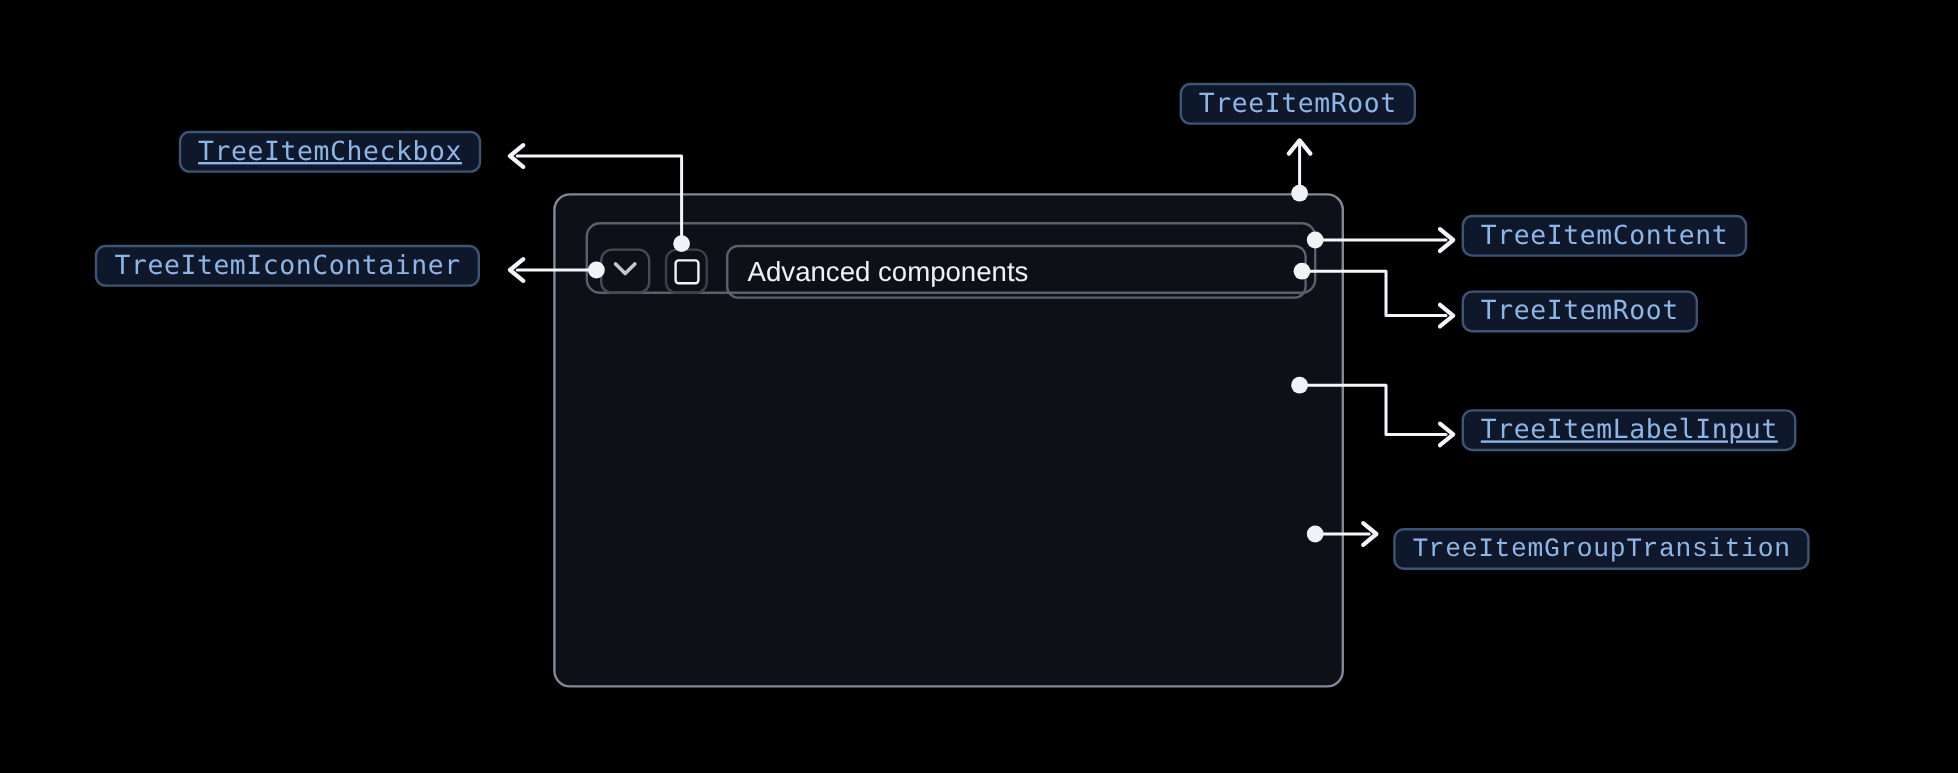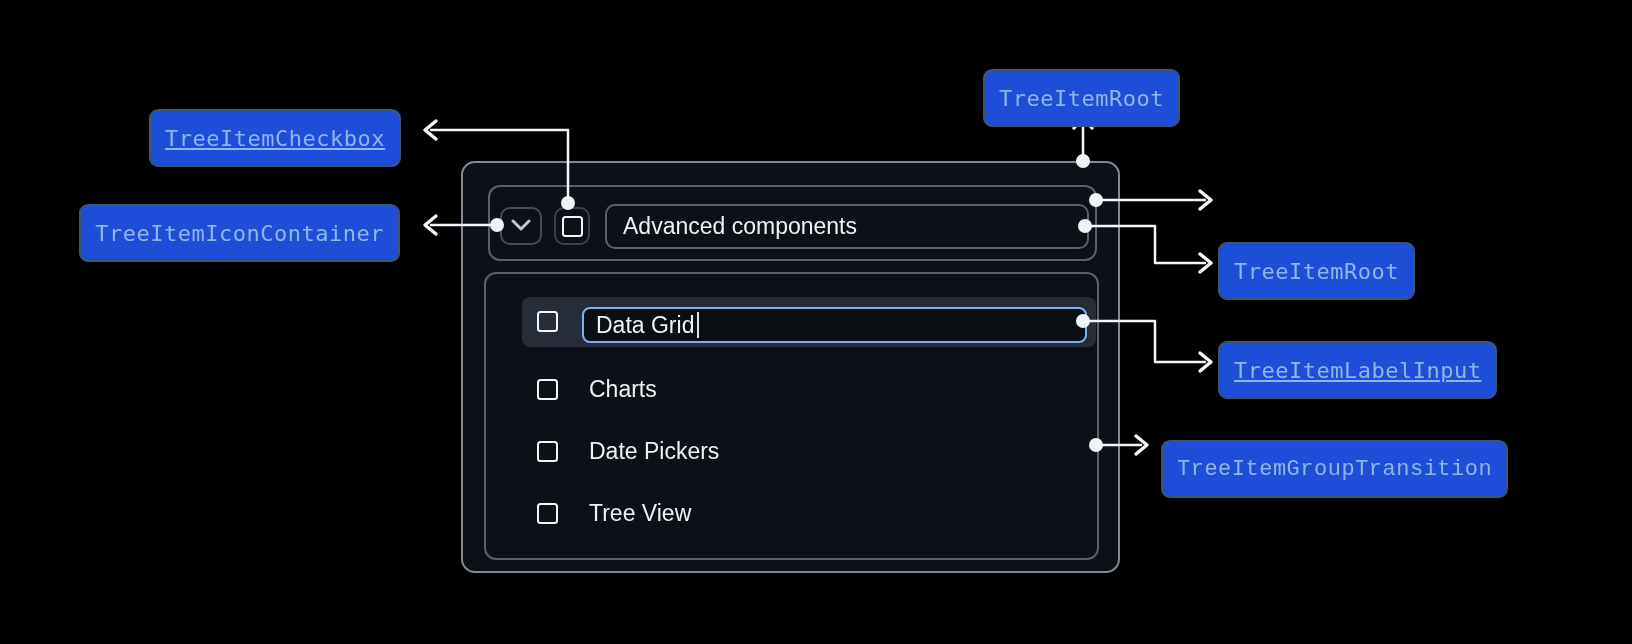--- a/index.html
+++ b/index.html
@@ -13,21 +13,21 @@
   
   .card{
     position:absolute; left:461px; top:161px; width:659px; height:412px;
     box-sizing:border-box;
     background:#0d1117;
     border:2px solid #828996;
     border-radius:14px;
     z-index:1;
   }
   .content-box{
-    position:absolute; left:25px; top:22px; width:609px; height:76px;
+    position:absolute; left:25px; top:22px; width:609px; height:60px;
     box-sizing:border-box;
     border:2px solid #5a616b;
     border-radius:12px;
   }
   .icon-container{
     position:absolute; left:10px; top:20px; width:42px; height:38px;
     box-sizing:border-box;
     border:2px solid #454c56;
     border-radius:10px;
     display:flex; align-items:center; justify-content:center;
@@ -90,25 +90,25 @@
     display:flex; align-items:center;
     cursor:pointer;
   }
   .row .row-label{
     margin-left:31px;
     font-size:23px; color:#eef1f5;
     white-space:nowrap;
   }
   
   .badge{
-    position:absolute; height:58px;
+    position:absolute; height:35px;
     box-sizing:border-box;
     display:flex; align-items:center;
     padding:0 14px;
-    background:#1d4ed8;
+    background:#0f172a;
     border:2px solid #3d5472;
     border-radius:9px;
     font-family:"DejaVu Sans Mono", monospace;
     font-size:22px; letter-spacing:0.5px;
     color:#8db6e7;
     white-space:nowrap;
     z-index:6;
   }
   
   #connectors{
@@ -136,44 +136,20 @@
         </span>
       </div>
       <div class="checkbox-container">
         <span class="checkbox-square"></span>
       </div>
       <div class="label-box">
         <span>Advanced components</span>
       </div>
     </div>
 
-    <div class="group-box">
-
-      <div class="row-editing">
-        <span class="checkbox-square"></span>
-        <div class="label-input">
-          <span>Data Grid</span>
-          <span class="caret"></span>
-        </div>
-      </div>
-
-      <div class="row" style="top:90px">
-        <span class="checkbox-square"></span>
-        <span class="row-label">Charts</span>
-      </div>
-      <div class="row" style="top:152px">
-        <span class="checkbox-square"></span>
-        <span class="row-label">Date Pickers</span>
-      </div>
-      <div class="row" style="top:214px">
-        <span class="checkbox-square"></span>
-        <span class="row-label">Tree View</span>
-      </div>
-
-    </div>
   </div>
 
   <svg id="connectors">
 
     <path class="conn" d="M568,203 V130 H431"></path>
     <path class="head" d="M436,121 L425,130 L436,139"></path>
 
     <path class="conn" d="M497,225 H431"></path>
     <path class="head" d="M436,216 L425,225 L436,234"></path>
 
@@ -203,20 +179,23 @@
 
   <div class="badge" style="right:1231px; top:109px;text-decoration:underline;">
     <span>TreeItemCheckbox</span>
   </div>
   <div class="badge" style="right:1232px; top:204px;">
     <span>TreeItemIconContainer</span>
   </div>
   <div class="badge" style="left:983px; top:69px;">
     <span>TreeItemRoot</span>
   </div>
+  <div class="badge" style="left:1218px; top:179px;">
+    <span>TreeItemContent</span>
+  </div>
   <div class="badge" style="left:1218px; top:242px;">
     <span>TreeItemRoot</span>
   </div>
   <div class="badge" style="left:1218px; top:341px;text-decoration:underline;">
     <span>TreeItemLabelInput</span>
   </div>
   <div class="badge" style="left:1161px; top:440px;font-family:Liberation Mono, monospace;">
     <span>TreeItemGroupTransition</span>
   </div>
 

